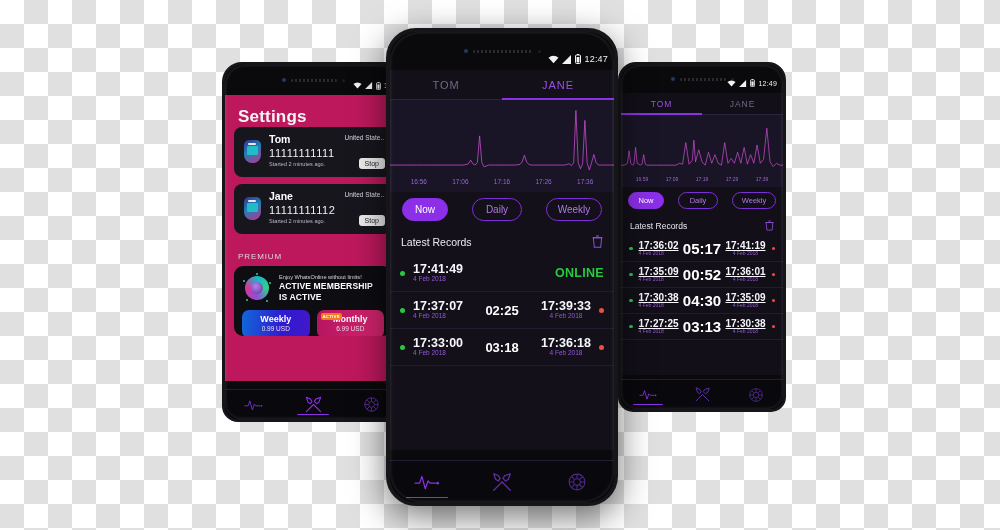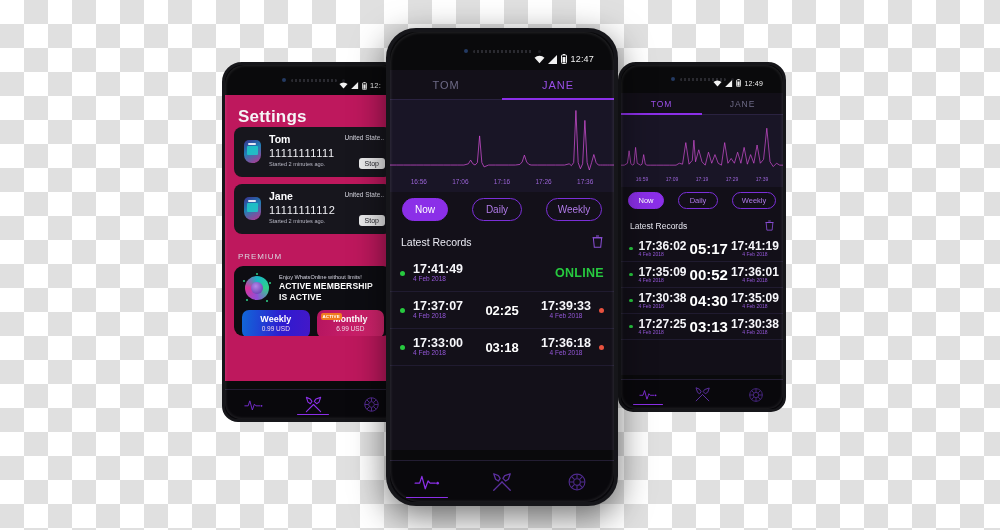--- a/index.html
+++ b/index.html
@@ -57,21 +57,21 @@
   }
   .cam { width: 4px; height: 4px; border-radius: 50%; background: #243a63; }
   .speaker {
     width: 46px; height: 3px; border-radius: 2px;
     background: repeating-linear-gradient(90deg,#2a2a30 0 2px, transparent 2px 4px);
   }
   .sensor { width: 3px; height: 3px; border-radius: 50%; background: #1d1d22; }
 
   
   .statusbar {
-    position: absolute; right: 20px;
+    position: absolute; right: 6px;
     display: flex; align-items: center; gap: 3px;
     color: #f2f2f2;
     font-size: 8px;
     letter-spacing: .2px;
   }
   .statusbar svg { display: block; }
 
   
   #phone-left {
     left: 222px; top: 62px;
@@ -300,21 +300,21 @@
   #phone-center .rec-row { height: 37px; padding: 0 10px; gap: 4px; }
   #phone-center .rec-time { font-size: 12.5px; }
   #phone-center .rec-date { font-size: 6.5px; }
   #phone-center .rec-dur { font-size: 13px; }
   #phone-center .rec-online { font-size: 12.5px; }
   #phone-center .dot { width: 5px; height: 5px; }
 
   
   #phone-right .rec-head { padding: 7px 9px 5px 9px; font-size: 8.5px; }
   #phone-right .rec-row { height: 26px; padding: 0 8px; gap: 3px; }
-  #phone-right .rec-time { font-size: 12px; }
+  #phone-right .rec-time { font-size: 10px; text-decoration: underline; }
   #phone-right .rec-date { font-size: 5px; }
   #phone-right .rec-dur { font-size: 15px; }
   #phone-right .dot { width: 3.5px; height: 3.5px; }
 
   .trash { cursor: pointer; }
 </style>
 </head>
 <body>
 
 <div class="stage">

